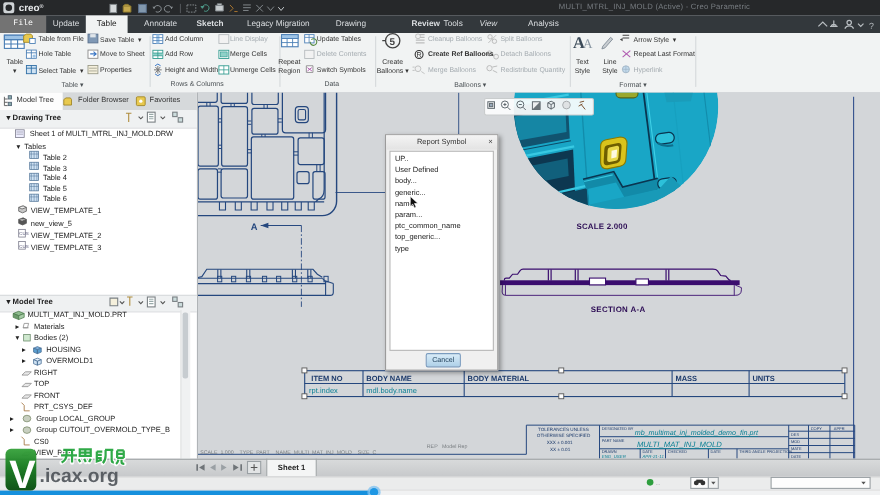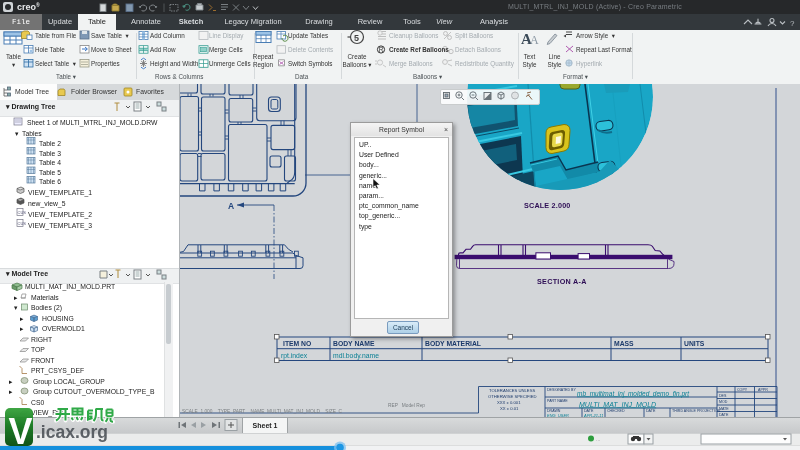--- a/index.html
+++ b/index.html
@@ -57,21 +57,21 @@
 <div class="abs" id="titletext">MULTI_MTRL_INJ_MOLD (Active) - Creo Parametric</div>
 
 <div class="abs" id="tabrow"></div>
 <div class="rtab" id="tab-file" style="left:0;width:42px;">File</div>
 <div class="rtab" style="left:42px;width:36px;">Update</div>
 <div class="rtab" id="tab-table" style="left:78px;width:38px;">Table</div>
 <div class="rtab" style="left:120px;width:52px;">Annotate</div>
 <div class="rtab" style="left:169px;width:44px;font-weight:bold;">Sketch</div>
 <div class="rtab" style="left:205px;width:96px;text-align:center;">Legacy Migration</div>
 <div class="rtab" style="left:294px;width:50px;">Drawing</div>
-<div class="rtab" style="left:348px;width:44px;">Review</div>
+<div class="rtab" style="left:365px;width:44px;font-weight:bold;">Review</div>
 <div class="rtab" style="left:392px;width:40px;">Tools</div>
 <div class="rtab" style="left:424px;width:40px;font-style:italic;">View</div>
 <div class="rtab" style="left:466px;width:56px;">Analysis</div>
 
 <div class="abs" id="ribbon"></div>
 <svg class="abs" style="left:0;top:0;" width="800" height="84" viewBox="0 0 800 84">
 
   <rect x="3" y="2" width="10" height="10" rx="2" fill="#cfd3d6"></rect>
   <circle cx="8" cy="7" r="3" fill="#26282a"></circle>
   <text x="17" y="10" font-size="9" font-weight="bold" fill="#e8eaec" font-family="Liberation Sans">creo<tspan font-size="5" dy="-3">®</tspan></text>

